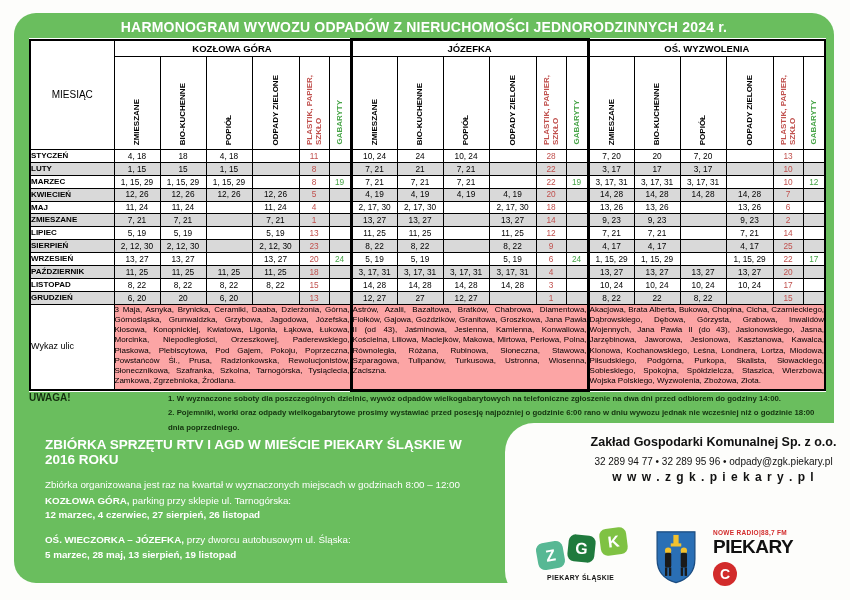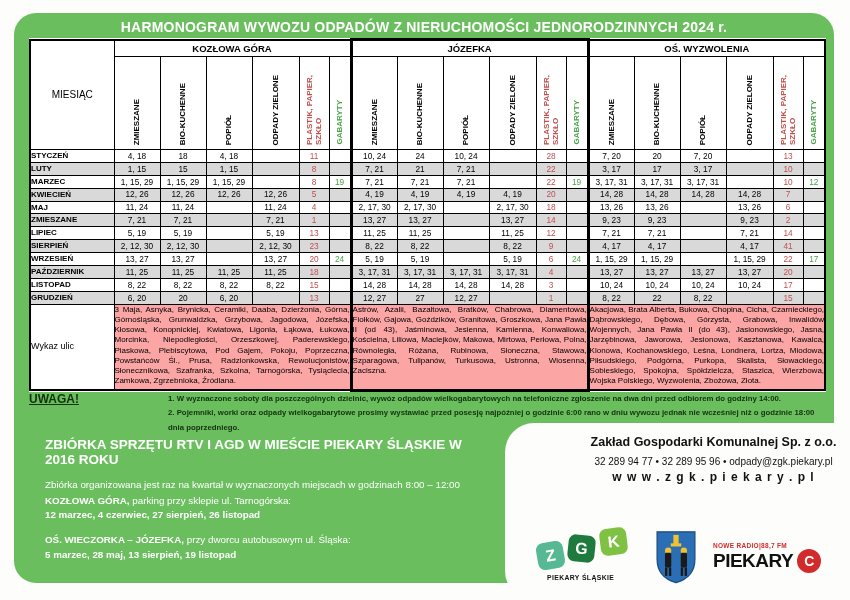--- a/index.html
+++ b/index.html
@@ -21,21 +21,21 @@
   .red{color:#c0504d;}
   .grn{color:#47a447;}
   .jz-l{border-left:3px solid #000 !important;}
   .jz-r{border-right:3px solid #000 !important;}
   .jz-t{border-top:3px solid #000 !important;}
   .jz-b{border-bottom:3px solid #000 !important;}
   td.streets{height:84px;font-size:8px;font-weight:normal;text-align:justify;vertical-align:top;padding:3px 4px;line-height:1.28;background:#fca5a5;}
   td.wykaz{font-size:9px;text-align:left;padding-left:4px;background:#fff;}
 
   .uwagi{position:absolute;left:29px;top:392px;width:794px;display:flex;color:#14320f;}
-  .uwagi-label{width:139px;font-size:12px;font-weight:bold;flex:none;text-decoration:underline;}
+  .uwagi-label{width:139px;font-size:10px;font-weight:bold;flex:none;}
   .uwagi-notes{font-size:7.8px;font-weight:bold;line-height:1.85;}
 
   .zbiorka{position:absolute;left:45px;top:437px;width:450px;color:#fff;}
   .zb-title{font-size:13.5px;font-weight:bold;margin-bottom:12px;}
   .zb-sub{font-size:9.8px;margin-bottom:4px;}
   .zb-loc{font-size:9.8px;margin-bottom:11px;line-height:1.45;}
   .zb-name{font-weight:bold;}
   .zb-dates{font-weight:bold;}
 
   .white-panel{position:absolute;left:505px;top:423px;width:417px;height:177px;background:#fdfdfb;border-top-left-radius:26px;border-radius:29px;}
@@ -48,21 +48,21 @@
   .logos{position:absolute;left:30px;top:103px;width:300px;display:flex;align-items:center;justify-content:space-between;}
   .zgk-logo{position:relative;width:104px;height:62px;}
   .tile{position:absolute;width:27px;height:27px;border-radius:7px;color:#fff;font-weight:bold;font-size:16px;display:flex;align-items:center;justify-content:center;}
   .tile-z{left:2px;top:16px;background:#57b894;transform:rotate(-10deg);}
   .tile-g{left:33px;top:9px;background:#1f7a3d;transform:rotate(6deg);}
   .tile-k{left:65px;top:2px;background:#7fc243;transform:rotate(-7deg);}
   .zgk-caption{position:absolute;left:12px;top:48px;font-size:6.8px;font-weight:bold;color:#111;letter-spacing:.4px;}
   .crest{width:42px;height:56px;}
   .radio-logo{width:122px;position:relative;}
   .radio-top{font-size:6.5px;font-weight:bold;color:#d22b2b;letter-spacing:.3px;}
-  .radio-row{display:flex;align-items:center;gap:4px;}
+  .radio-row{display:flex;align-items:flex-start;gap:4px;flex-direction:column;}
   .radio-name{font-size:19px;font-weight:bold;color:#111;letter-spacing:-.5px;}
   .radio-circle{width:24px;height:24px;border-radius:50%;background:#d22b2b;color:#fff;font-weight:bold;font-size:14px;display:flex;align-items:center;justify-content:center;flex:none;}
 </style>
 </head>
 <body>
 
 <div class="page">
   <div class="card"></div>
   <div class="main-title">HARMONOGRAM WYWOZU ODPADÓW Z NIERUCHOMOŚCI JEDNORODZINNYCH 2024 r.</div>
 
@@ -275,21 +275,21 @@
           <td class=" jz-l">8, 22</td>
           <td class="">8, 22</td>
           <td class=""></td>
           <td class="">8, 22</td>
           <td class="red">9</td>
           <td class="grn jz-r"></td>
           <td class="">4, 17</td>
           <td class="">4, 17</td>
           <td class=""></td>
           <td class="">4, 17</td>
-          <td class="red">41</td>
+          <td class="red">25</td>
           <td class="grn"></td>
         </tr>
         <tr class="">
           <td class="month">WRZESIEŃ</td>
           <td class="">13, 27</td>
           <td class="">13, 27</td>
           <td class=""></td>
           <td class="">13, 27</td>
           <td class="red">20</td>
           <td class="grn">24</td>

